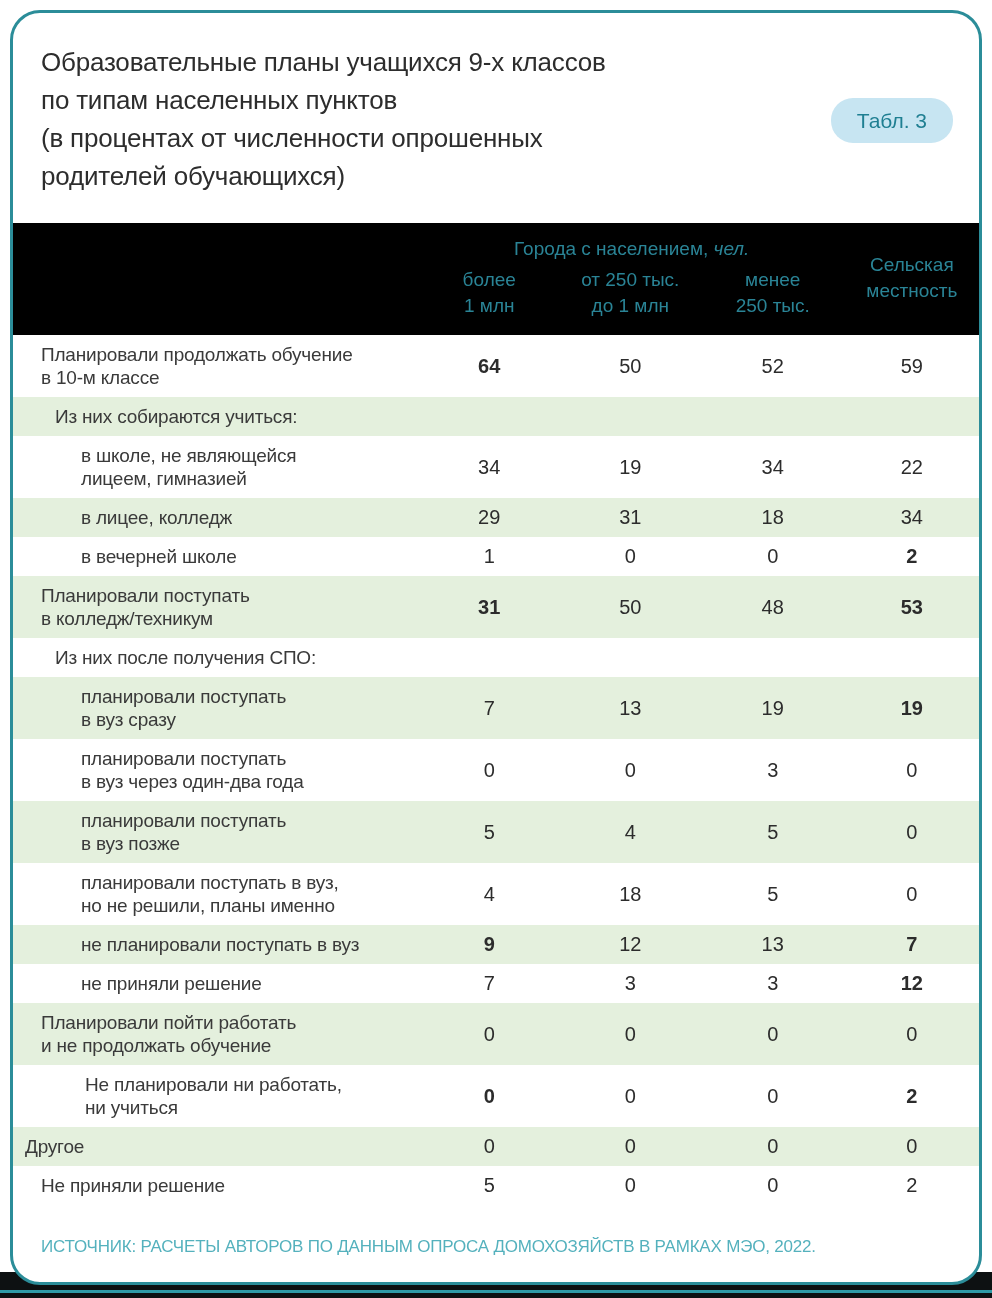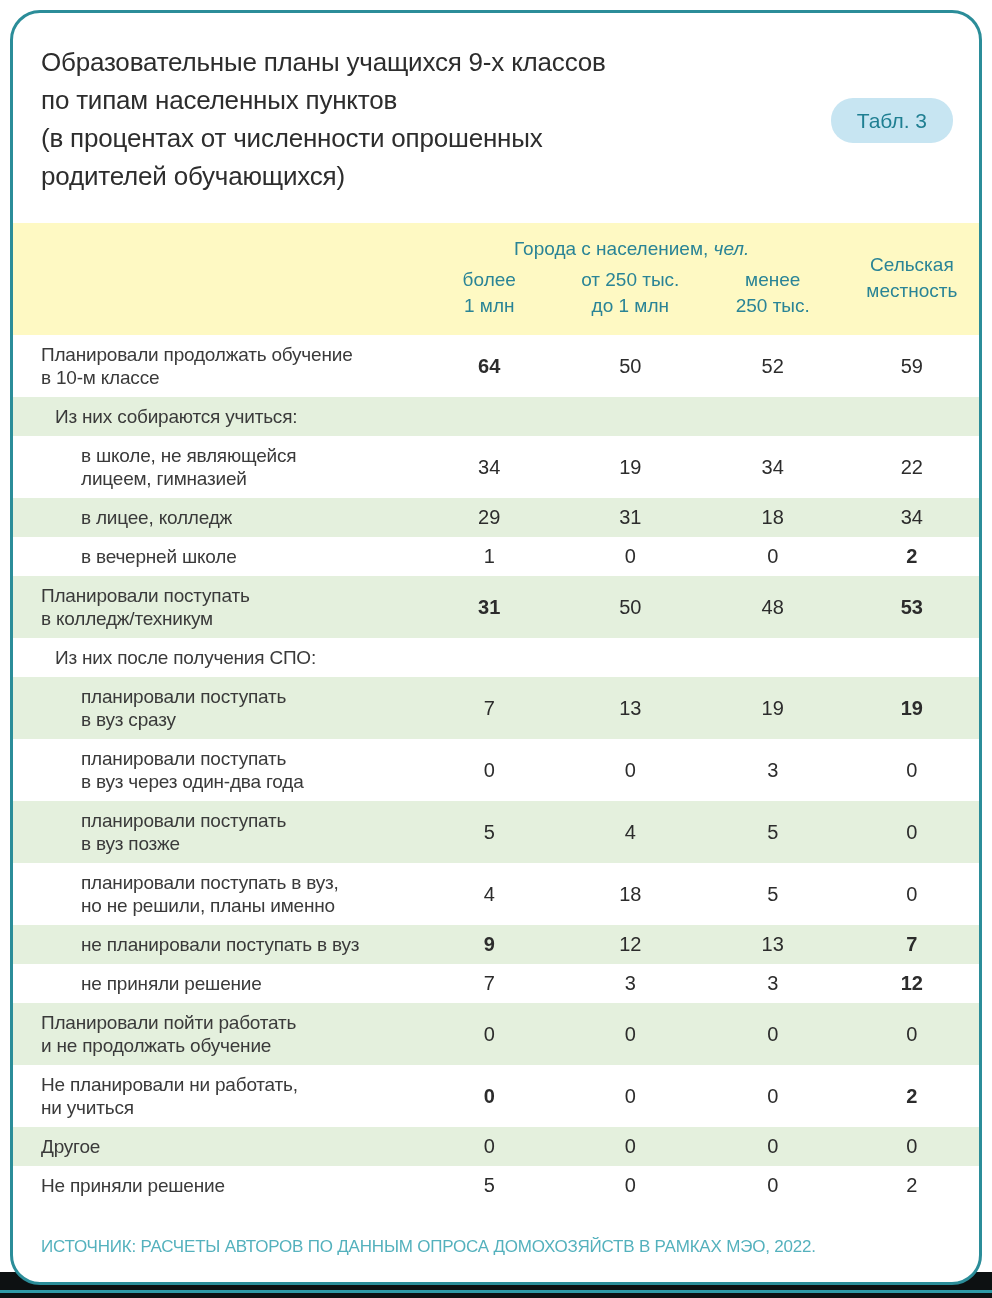--- a/index.html
+++ b/index.html
@@ -25,21 +25,21 @@
   .badge {
     flex-shrink:0; margin-top:2px; background:#c7e5f2; color:#1f7f92;
     font-size:21px; line-height:1; padding:12px 26px; border-radius:22px;
   }
 
   .table { margin-top:28px; width:100%; }
   .grid-cols { display:grid; grid-template-columns:42% 14.6% 14.6% 14.9% 13.9%; }
 
   .thead {
     display:grid; grid-template-columns:42% 14.6% 14.6% 14.9% 13.9%;
-    grid-template-rows:auto auto; background:#fef9c3;
+    grid-template-rows:auto auto; background:#000000;
     padding:14px 0 16px; row-gap:6px;
   }
   .group-h { grid-column:2/5; grid-row:1; text-align:center; color:#2a8496; font-size:19px; line-height:24px; }
   .group-h .it { font-style:italic; }
   .col-h { grid-row:2; text-align:center; color:#2a8496; font-size:19px; line-height:26px; white-space:pre-line; }
   .col-h.c1 { grid-column:2; } .col-h.c2 { grid-column:3; } .col-h.c3 { grid-column:4; }
   .rural-h {
     grid-column:5; grid-row:1/3; align-self:center; text-align:center;
     color:#2a8496; font-size:19px; line-height:26px; white-space:pre-line;
   }
@@ -194,29 +194,29 @@
   </div>
         <div class="trow grid-cols green">
     <div class="cell label" style="padding-left: 28px;">Планировали пойти работать
 и не продолжать обучение</div>
     <div class="cell val">0</div>
     <div class="cell val">0</div>
     <div class="cell val">0</div>
     <div class="cell val">0</div>
   </div>
         <div class="trow grid-cols white">
-    <div class="cell label" style="padding-left: 28px;">Не планировали ни работать,
+    <div class="cell label" style="padding-left: 28px; margin-left: 44px;">Не планировали ни работать,
 ни учиться</div>
     <div class="cell val b">0</div>
     <div class="cell val">0</div>
     <div class="cell val">0</div>
     <div class="cell val b">2</div>
   </div>
         <div class="trow grid-cols green">
-    <div class="cell label" style="padding-left: 28px;">Другое</div>
+    <div class="cell label" style="padding-left: 12px;">Другое</div>
     <div class="cell val">0</div>
     <div class="cell val">0</div>
     <div class="cell val">0</div>
     <div class="cell val">0</div>
   </div>
         <div class="trow grid-cols white">
     <div class="cell label" style="padding-left: 28px;">Не приняли решение</div>
     <div class="cell val">5</div>
     <div class="cell val">0</div>
     <div class="cell val">0</div>

